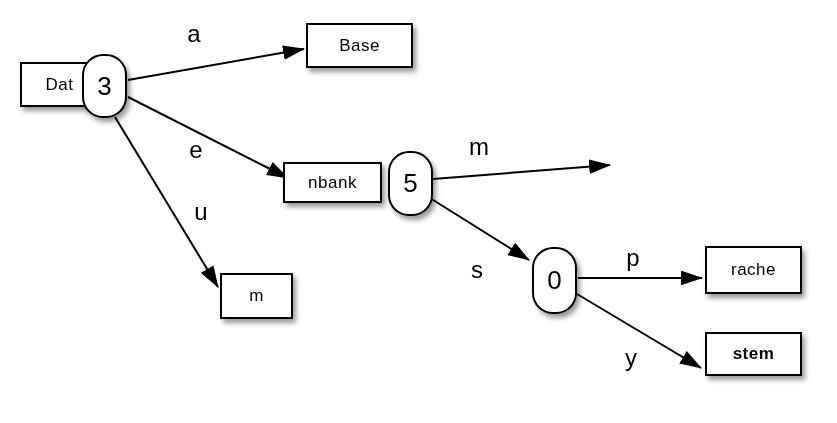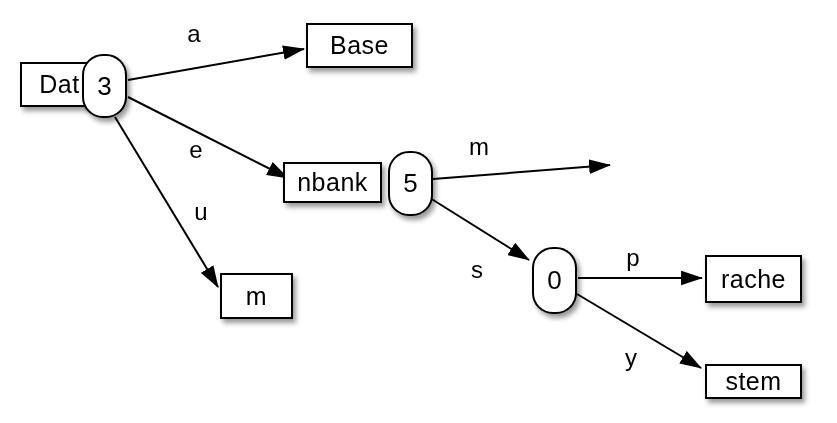--- a/index.html
+++ b/index.html
@@ -24,21 +24,21 @@
   .rect-node {
     position: absolute;
     z-index: 2;
     background: #ffffff;
     border: 2.5px solid #000000;
     box-shadow: 3px 4px 5px rgba(0,0,0,0.40);
     display: flex;
     align-items: center;
     justify-content: center;
     box-sizing: border-box;
-    font-size: 25px;
+    font-size: 17px;
     color: #000000;
     letter-spacing: 0.5px;
   }
   .pill-node {
     position: absolute;
     z-index: 3;
     background: #ffffff;
     border: 2.5px solid #000000;
     border-radius: 21px;
     box-shadow: 3px 4px 5px rgba(0,0,0,0.40);
@@ -84,24 +84,24 @@
   </div>
   <div class="rect-node" style="left:306px; top:23px;  width:107px; height:45px;">
     <span>Base</span>
   </div>
   <div class="rect-node" style="left:283px; top:162px; width:99px;  height:41px;">
     <span>nbank</span>
   </div>
   <div class="rect-node" style="left:220px; top:273px; width:73px;  height:46px;">
     <span>m</span>
   </div>
-  <div class="rect-node" style="left:705px; top:255px; width:97px;  height:48px;">
+  <div class="rect-node" style="left:705px; top:246px; width:97px;  height:48px;">
     <span>rache</span>
   </div>
-  <div class="rect-node" style="left:705px; top:364px; width:97px;  height:35px;">
+  <div class="rect-node" style="left:705px; top:332px; width:97px;  height:44px;font-weight:bold;">
     <span>stem</span>
   </div>
 
   <div class="pill-node" style="left:82px;  top:54px;  width:45px; height:64px;">
     <span>3</span>
   </div>
   <div class="pill-node" style="left:388px; top:151px; width:45px; height:65px;">
     <span>5</span>
   </div>
   <div class="pill-node" style="left:532px; top:247px; width:45px; height:67px;">

